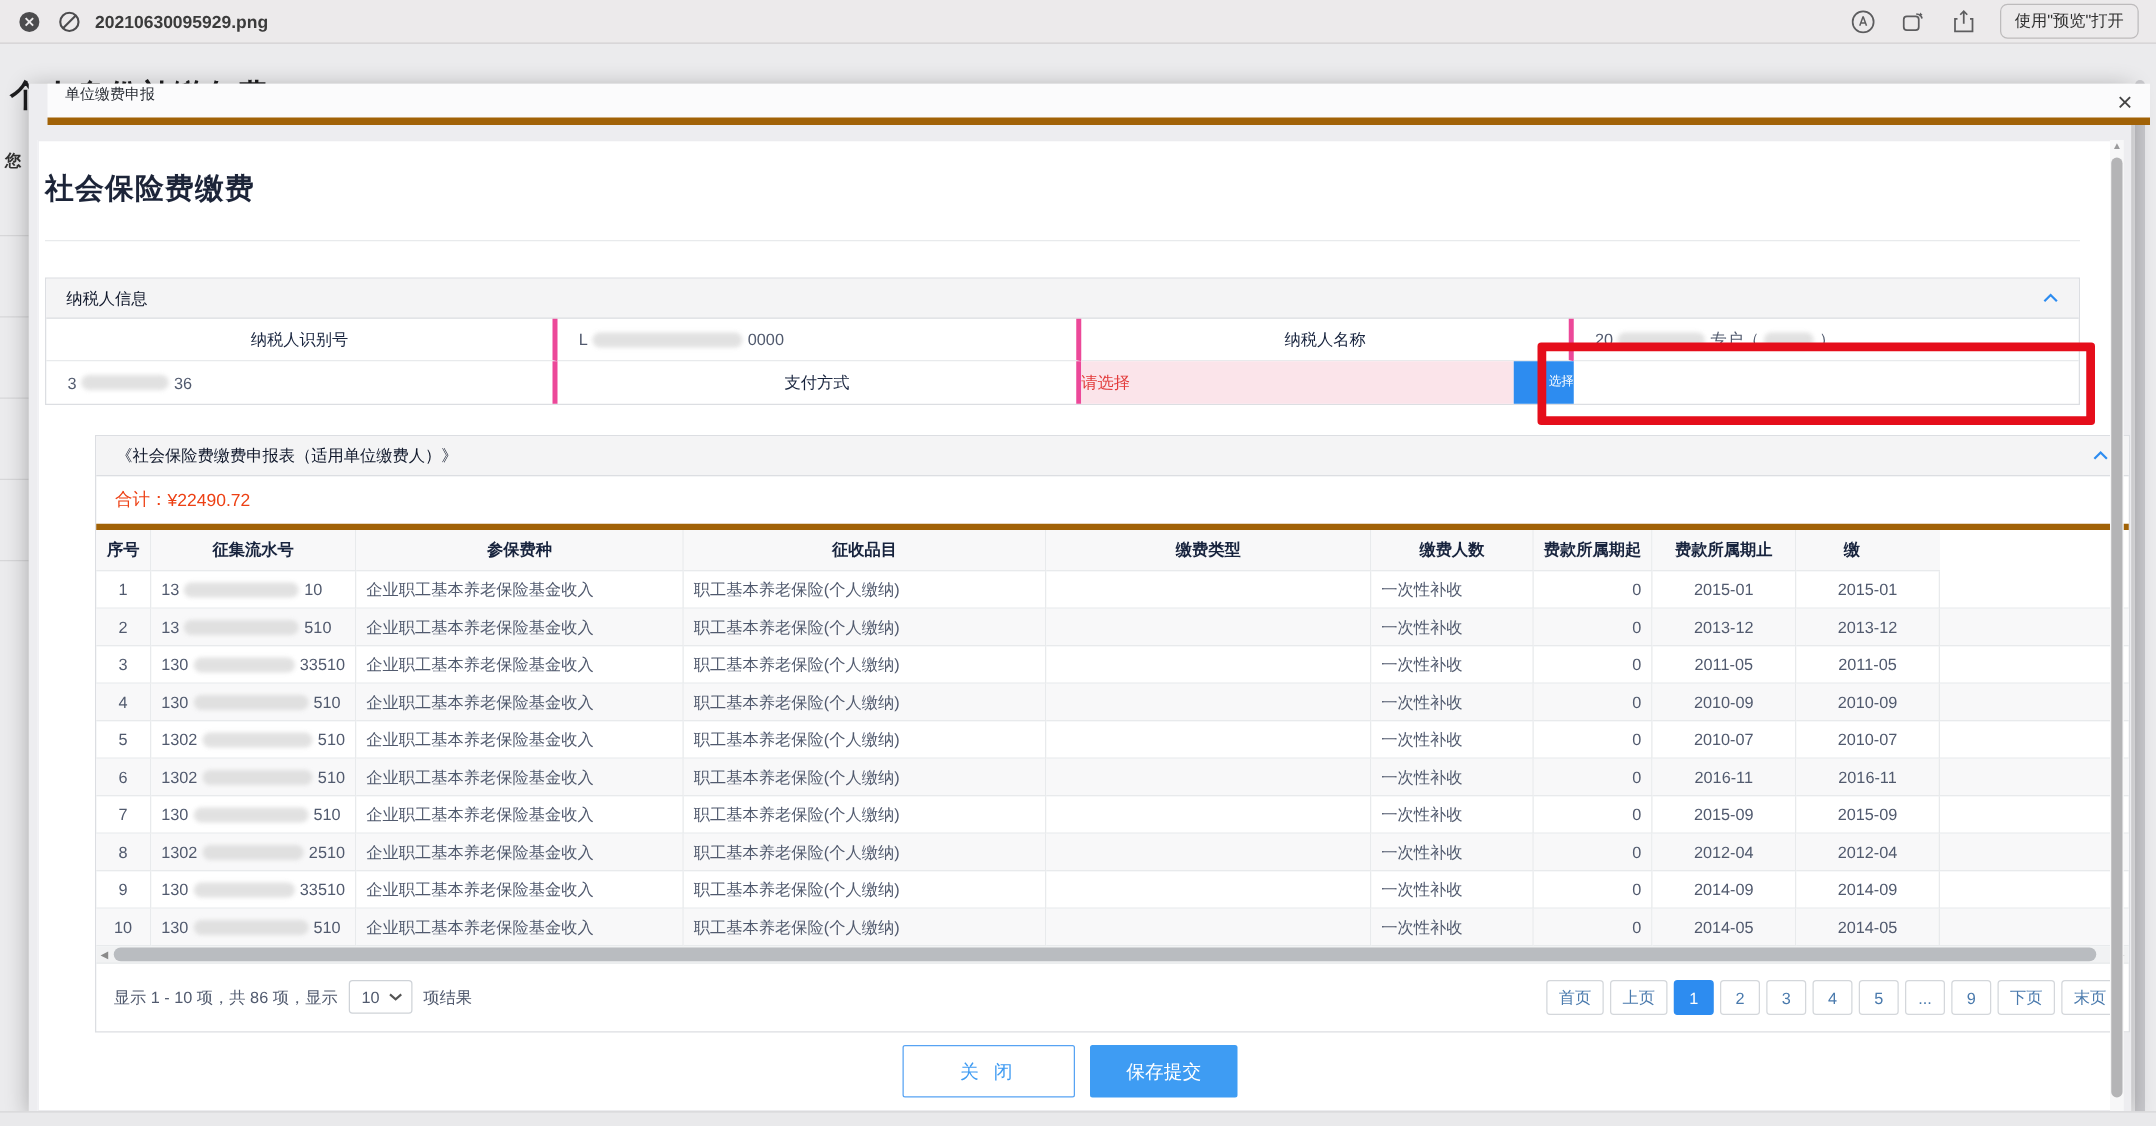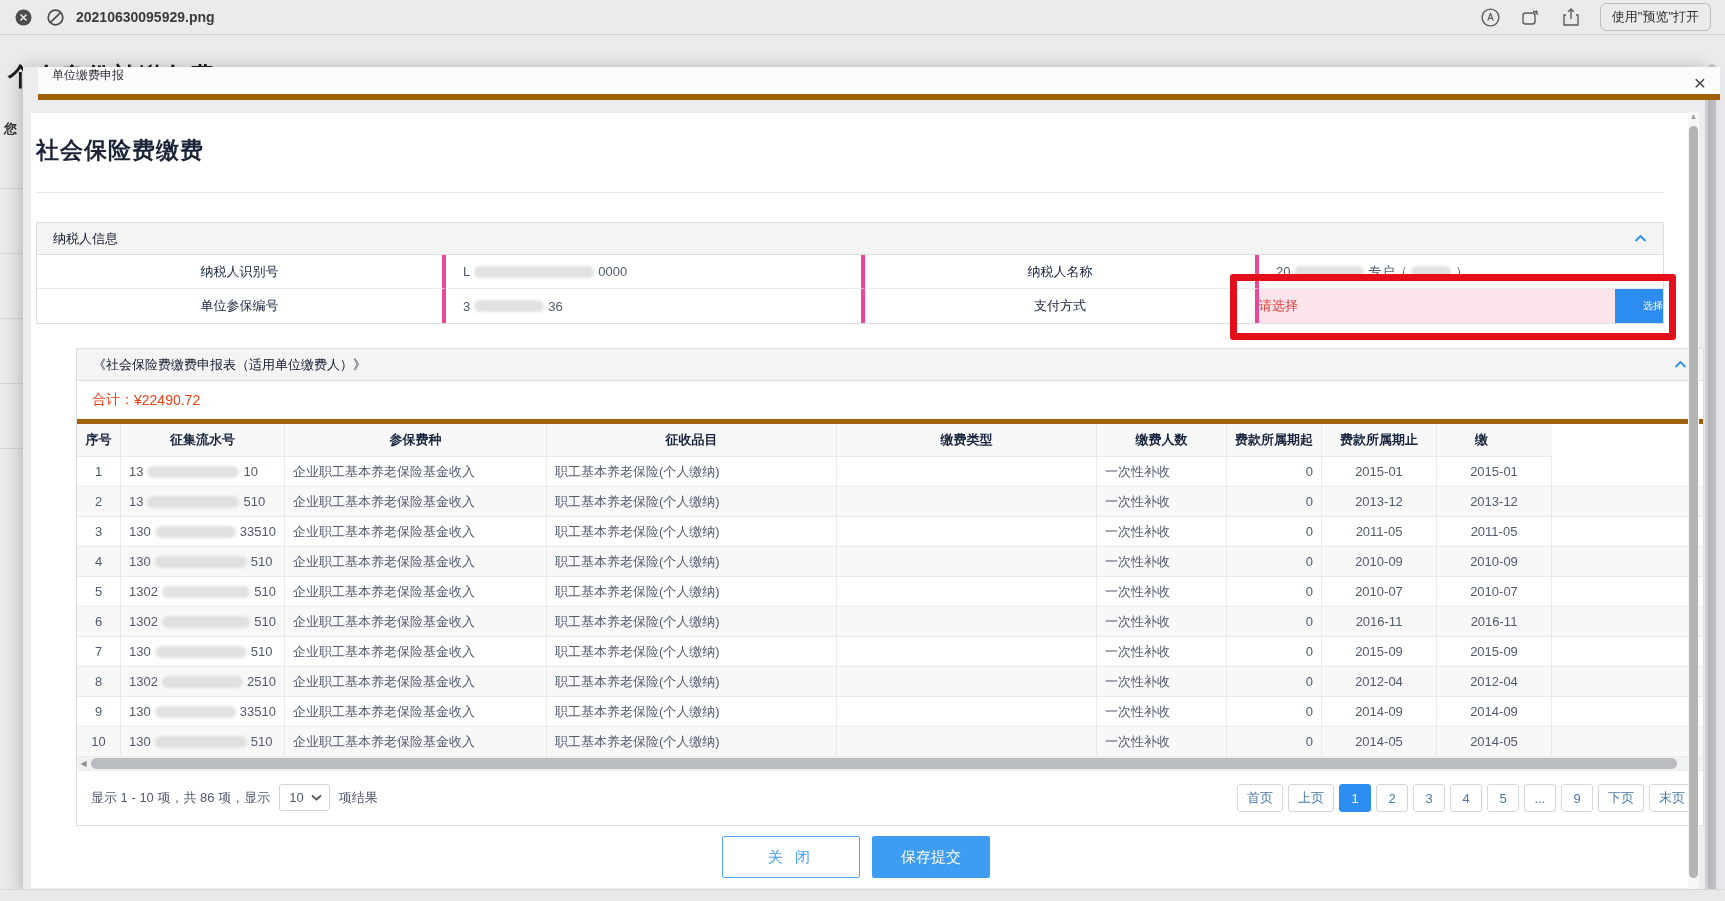--- a/index.html
+++ b/index.html
@@ -172,21 +172,20 @@
       </div>
       <div class="icell lbl">纳税人名称</div>
       <div class="icell val lastcol">
         <span>20</span>
           <span class="redact w70"></span>
           <span>专户（</span>
           <span class="redact w40"></span>
           <span>）</span>
       </div>
 
-      <div class="icell lbl lastrow">单位参保编号</div>
       <div class="icell val lastrow">
         <span>3</span>
           <span class="redact w70"></span>
           <span>36</span>
       </div>
       <div class="icell lbl lastrow">支付方式</div>
       <div class="icell pay lastcol lastrow">
         <div class="sel-input">请选择</div>
         <div class="sel-btn">选择</div>
       </div>

